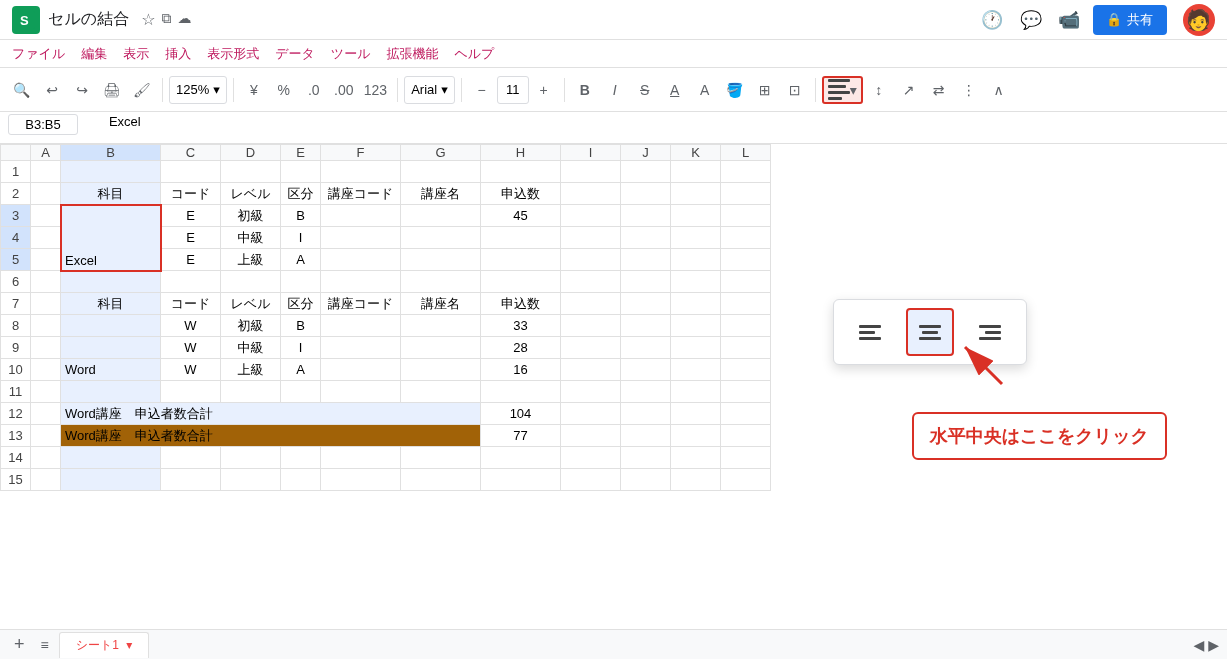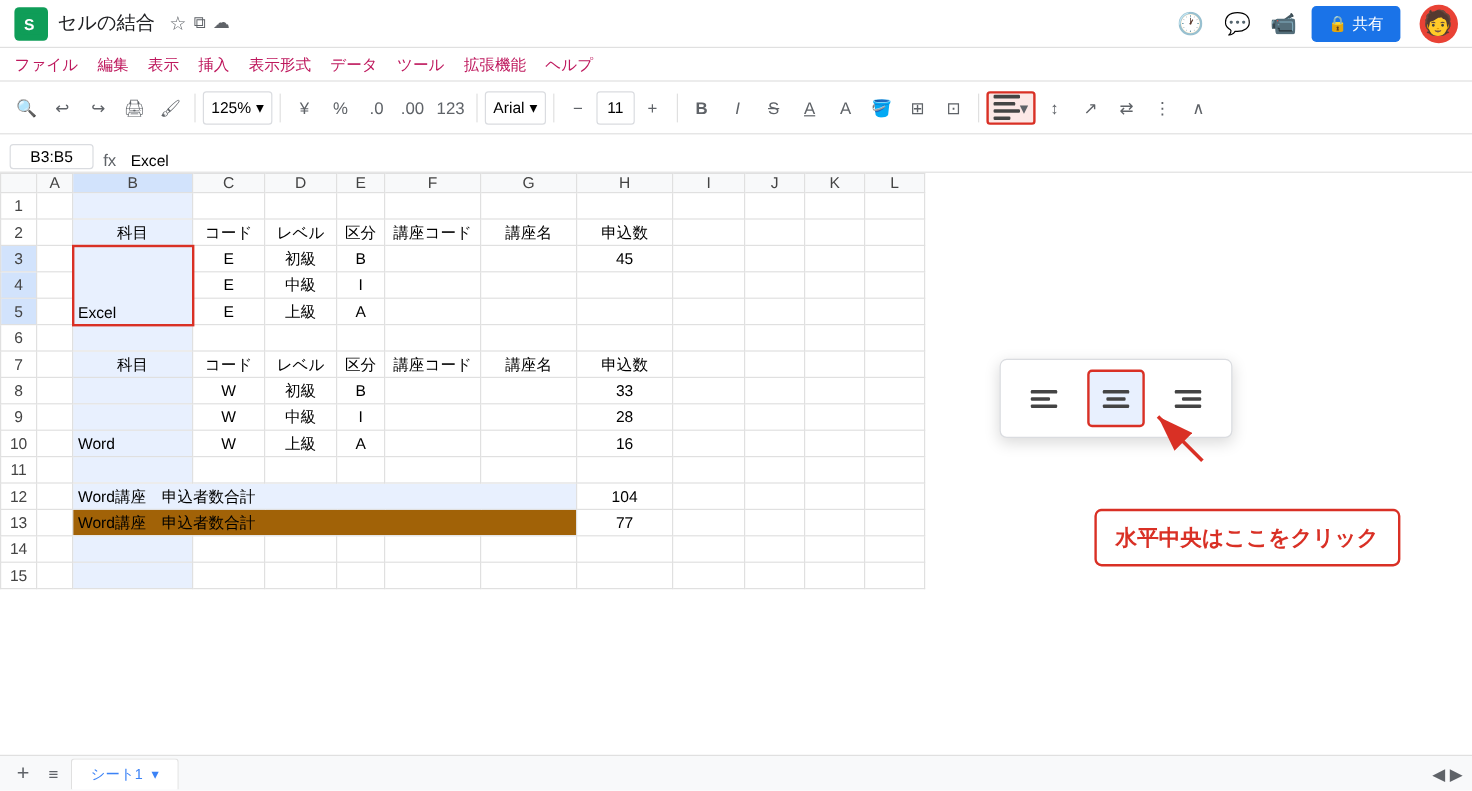--- a/index.html
+++ b/index.html
@@ -52,21 +52,21 @@
       padding: 0 6px; height: 28px; cursor: pointer; font-size: 13px; gap: 4px;
     }
     .font-size-ctrl { display: flex; align-items: center; gap: 1px; }
     .font-size-ctrl input {
       width: 32px; text-align: center; border: 1px solid #dadce0; border-radius: 3px;
       height: 28px; font-size: 13px; padding: 0 2px;
     }
 
     
     #formula-bar {
-      display: flex; align-items: flex-end; padding: 2px 8px; height: 32px;
+      display: flex; align-items: flex-start; padding: 2px 8px; height: 32px;
       border-bottom: 1px solid #e0e0e0; gap: 8px;
     }
     #cell-ref {
       width: 70px; border: 1px solid #dadce0; border-radius: 3px; padding: 2px 6px;
       font-size: 13px; text-align: center;
     }
     #formula-bar .fx-label { color: #5f6368; font-size: 14px; margin-top: 29px; }
     #formula-input {
       flex: 1; border: none; outline: none; font-size: 13px; padding: 0 4px;
     }
@@ -101,21 +101,21 @@
     .text-center { text-align: center; }
     
     
     #tab-bar {
       display: flex; align-items: center; height: 30px; border-top: 1px solid #e0e0e0;
       padding: 0 8px; gap: 4px; background: #f8f9fa;
     }
     .tab-item {
       padding: 4px 16px; border-radius: 3px 3px 0 0; font-size: 12px;
       cursor: pointer; border: 1px solid #e0e0e0; border-bottom: none;
-      background: white; color: #3b82f6;
+      background: white; color: #ef4444;
     }
     .tab-add { font-size: 18px; color: #5f6368; cursor: pointer; padding: 0 6px; }
     .tab-menu { font-size: 14px; color: #5f6368; cursor: pointer; padding: 0 6px; }
 
     
     .scroll-arrows {
       margin-left: auto; display: flex; gap: 4px; color: #5f6368; font-size: 14px;
     }
 
     
@@ -128,21 +128,21 @@
     .align-opt {
       width: 48px; height: 48px; border-radius: 4px; display: flex;
       align-items: center; justify-content: center; cursor: pointer;
       border: none; background: transparent;
     }
     .align-opt.selected { background: #e8f0fe; }
     .align-opt svg { width: 28px; height: 28px; }
 
     
     #callout {
-      position: absolute; top: 280px; right: 60px; z-index: 102;
+      position: absolute; top: 268px; right: 60px; z-index: 102;
       background: white; border: 2px solid #d93025; border-radius: 6px;
       padding: 10px 16px; font-size: 18px; font-weight: bold; color: #d93025;
       white-space: nowrap;
     }
 
     
     
     .layout-main {
       display: flex; flex-direction: column; height: 659px;
     }

